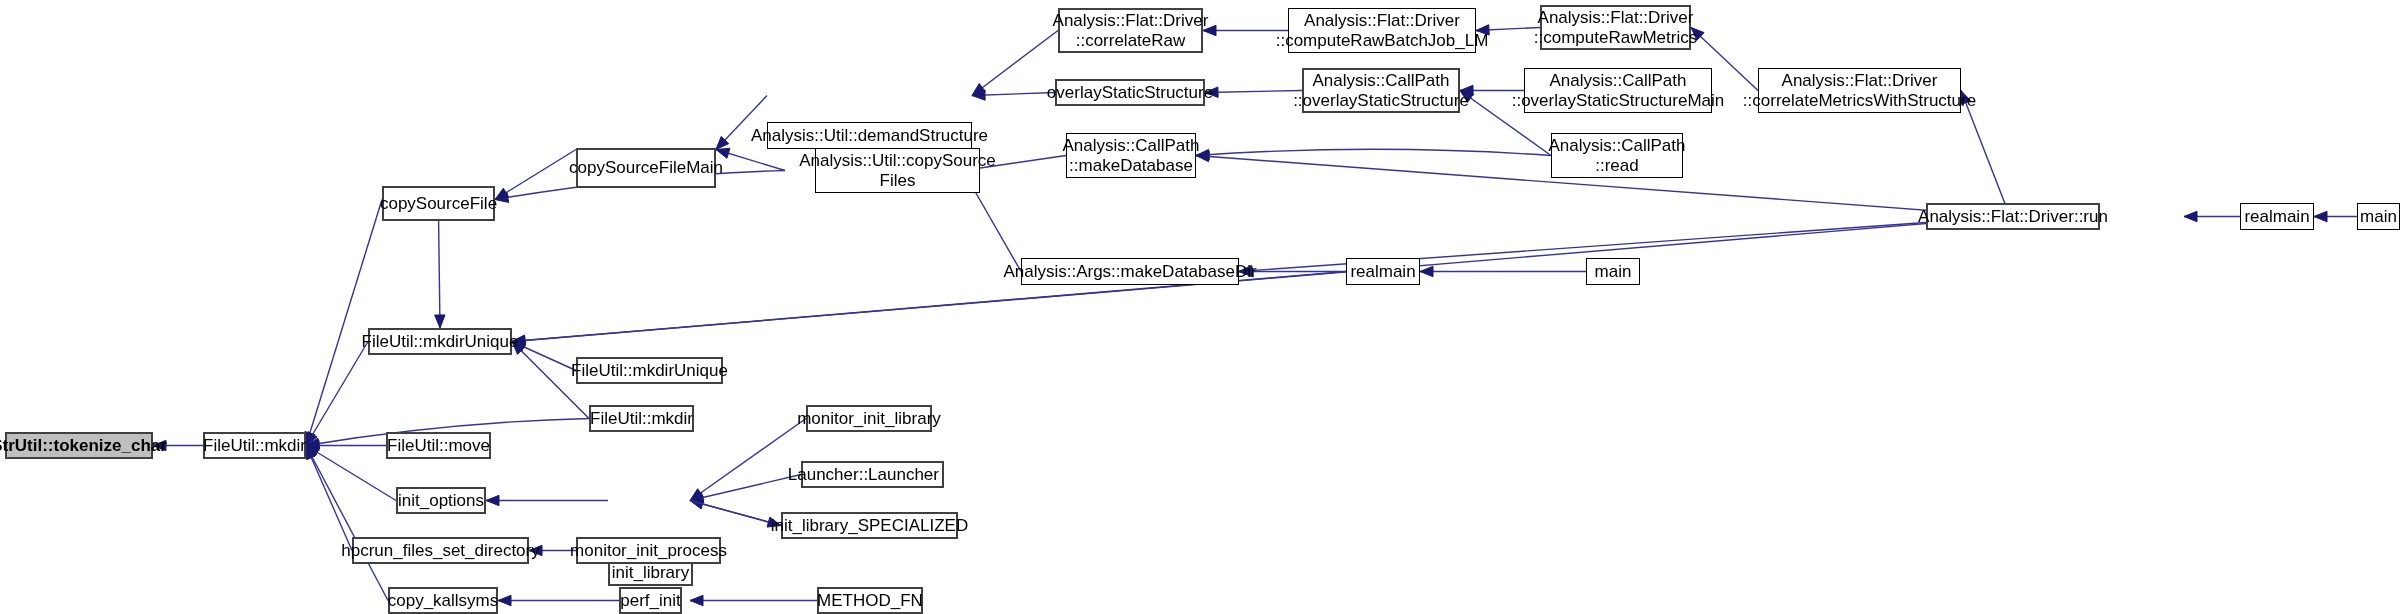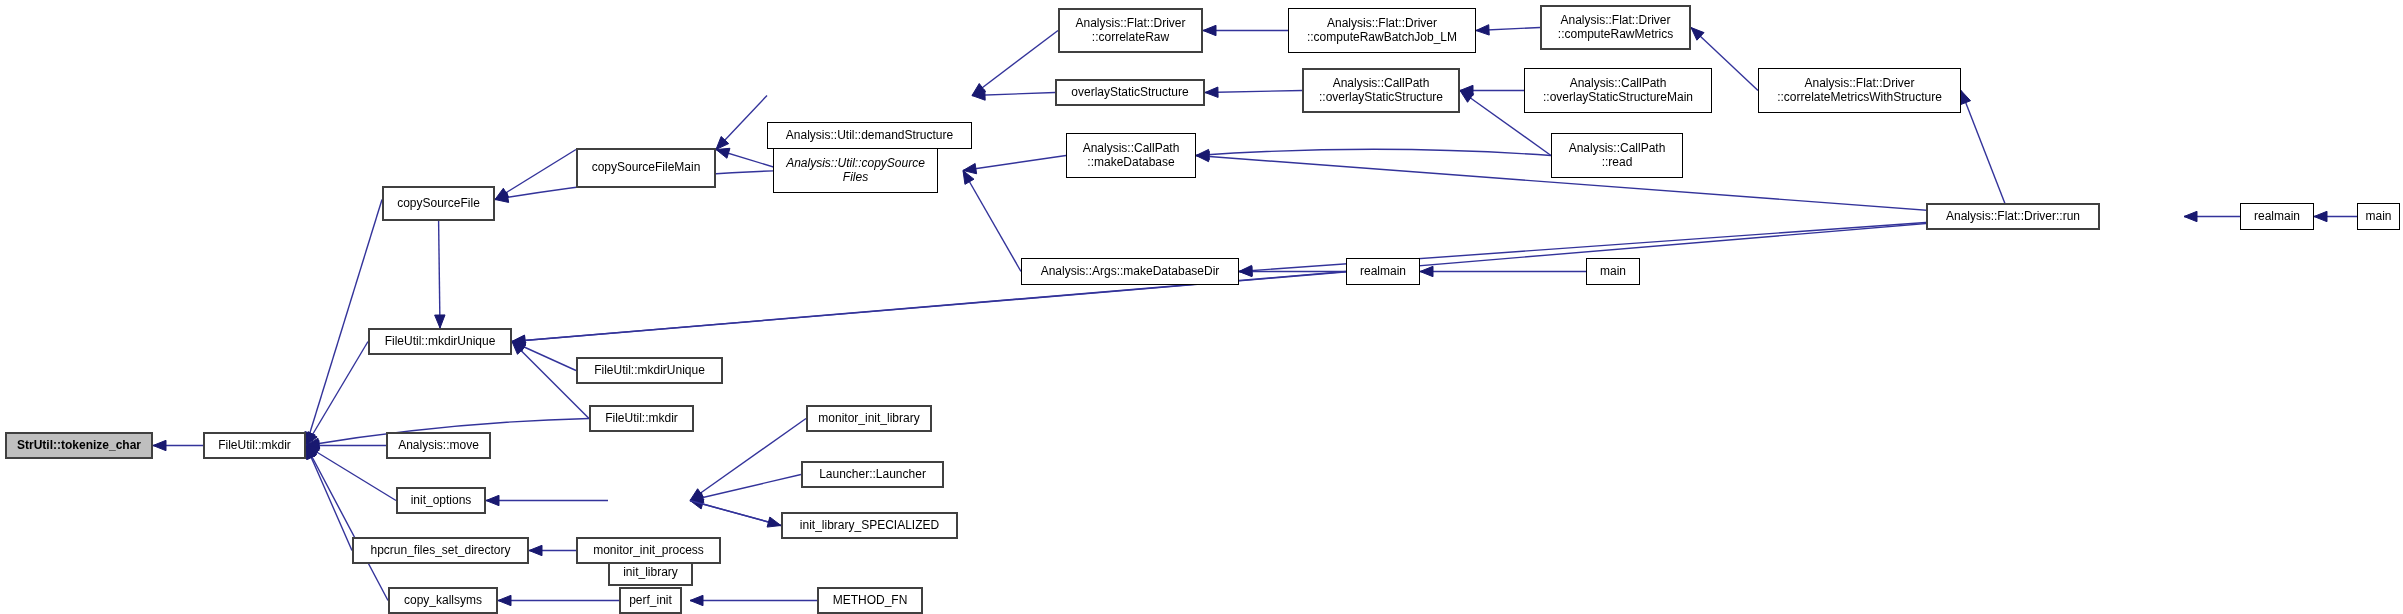--- a/index.html
+++ b/index.html
@@ -27,21 +27,21 @@
   .gnode {
     position: absolute;
     box-sizing: border-box;
     border: 1px solid #000000;
     background: #ffffff;
     color: #000000;
     display: flex;
     align-items: center;
     justify-content: center;
     text-align: center;
-    font-size: 12px;
+    font-size: 17px;
     line-height: 1.12;
     letter-spacing: 0px;
     white-space: pre-line;
     z-index: 5;
   }
   .gnode.thick {
     border: 2px solid #404040;
   }
   .gnode.current {
     background: #bfbfbf;
@@ -231,32 +231,32 @@
       </g>
     </svg>
   <div id="node-layer">
       <div class="gnode current" style="left: 5px; top: 432px; width: 148px; height: 27px; font-weight: bold;"><span class="lbl">StrUtil::tokenize_char</span></div>
       <div class="gnode thick" style="left: 203px; top: 432px; width: 103px; height: 27px;"><span class="lbl">FileUtil::mkdir</span></div>
       <div class="gnode thick" style="left: 382px; top: 186px; width: 113px; height: 35px;"><span class="lbl">copySourceFile</span></div>
       <div class="gnode thick" style="left: 576px; top: 148px; width: 140px; height: 40px; text-align: center;"><span class="lbl">copySourceFileMain</span></div>
       <div class="gnode thick" style="left: 368px; top: 328px; width: 144px; height: 27px;"><span class="lbl">FileUtil::mkdirUnique</span></div>
       <div class="gnode thick" style="left: 576px; top: 357px; width: 147px; height: 27px;"><span class="lbl">FileUtil::mkdirUnique</span></div>
       <div class="gnode thick" style="left: 589px; top: 405px; width: 105px; height: 27px;"><span class="lbl">FileUtil::mkdir</span></div>
-      <div class="gnode thick" style="left: 386px; top: 432px; width: 105px; height: 27px;"><span class="lbl">Analysis::move</span></div>
+      <div class="gnode thick" style="left: 386px; top: 432px; width: 105px; height: 27px;"><span class="lbl">FileUtil::move</span></div>
       <div class="gnode thick" style="left: 396px; top: 487px; width: 90px; height: 27px;"><span class="lbl">init_options</span></div>
       <div class="gnode thick" style="left: 352px; top: 537px; width: 177px; height: 27px;"><span class="lbl">hpcrun_files_set_directory</span></div>
       <div class="gnode thick" style="left: 388px; top: 587px; width: 110px; height: 27px;"><span class="lbl">copy_kallsyms</span></div>
       <div class="gnode thick" style="left: 608px; top: 516px; width: 85px; height: 27px; margin-top: 43px;"><span class="lbl">init_library</span></div>
       <div class="gnode thick" style="left: 806px; top: 405px; width: 126px; height: 27px;"><span class="lbl">monitor_init_library</span></div>
-      <div class="gnode thick" style="left: 801px; top: 461px; width: 143px; height: 27px;"><span class="lbl">Launcher::Launcher</span></div>
+      <div class="gnode thick" style="left: 801px; top: 461px; width: 143px; height: 27px; justify-content: flex-end;"><span class="lbl">Launcher::Launcher</span></div>
       <div class="gnode thick" style="left: 781px; top: 512px; width: 177px; height: 27px;"><span class="lbl">init_library_SPECIALIZED</span></div>
       <div class="gnode thick" style="left: 576px; top: 537px; width: 145px; height: 27px;"><span class="lbl">monitor_init_process</span></div>
       <div class="gnode thick" style="left: 619px; top: 587px; width: 63px; height: 27px;"><span class="lbl">perf_init</span></div>
       <div class="gnode thick" style="left: 817px; top: 587px; width: 106px; height: 27px;"><span class="lbl">METHOD_FN</span></div>
-      <div class="gnode" style="left: 773px; top: 148px; width: 165px; height: 45px; font-style: italic;"><span class="lbl">Analysis::Util::copySource
+      <div class="gnode" style="left: 815px; top: 148px; width: 165px; height: 45px;"><span class="lbl">Analysis::Util::copySource
 Files</span></div>
       <div class="gnode" style="left: 767px; top: 82px; width: 205px; height: 27px; margin-top: 40px;"><span class="lbl">Analysis::Util::demandStructure</span></div>
       <div class="gnode thick" style="left: 1058px; top: 8px; width: 145px; height: 45px;"><span class="lbl">Analysis::Flat::Driver
 ::correlateRaw</span></div>
       <div class="gnode thick" style="left: 1055px; top: 79px; width: 150px; height: 27px;"><span class="lbl">overlayStaticStructure</span></div>
       <div class="gnode" style="left: 1066px; top: 133px; width: 130px; height: 45px;"><span class="lbl">Analysis::CallPath
 ::makeDatabase</span></div>
       <div class="gnode" style="left: 1021px; top: 258px; width: 218px; height: 27px;"><span class="lbl">Analysis::Args::makeDatabaseDir</span></div>
       <div class="gnode" style="left: 1346px; top: 258px; width: 74px; height: 27px;"><span class="lbl">realmain</span></div>
       <div class="gnode" style="left: 1586px; top: 258px; width: 54px; height: 27px;"><span class="lbl">main</span></div>

